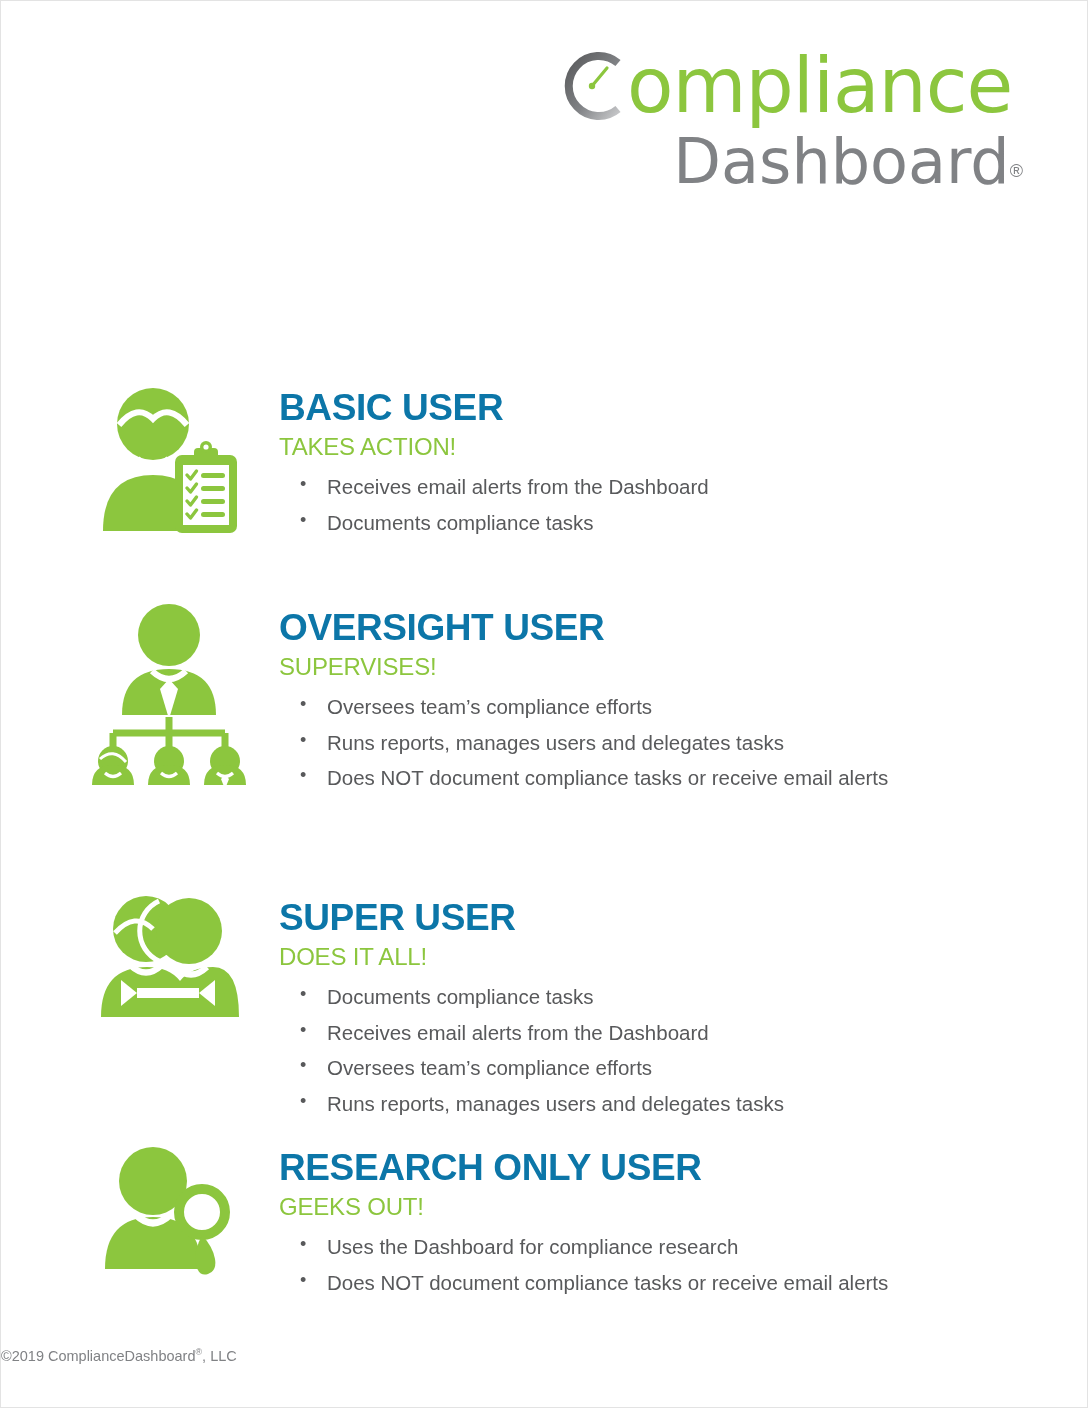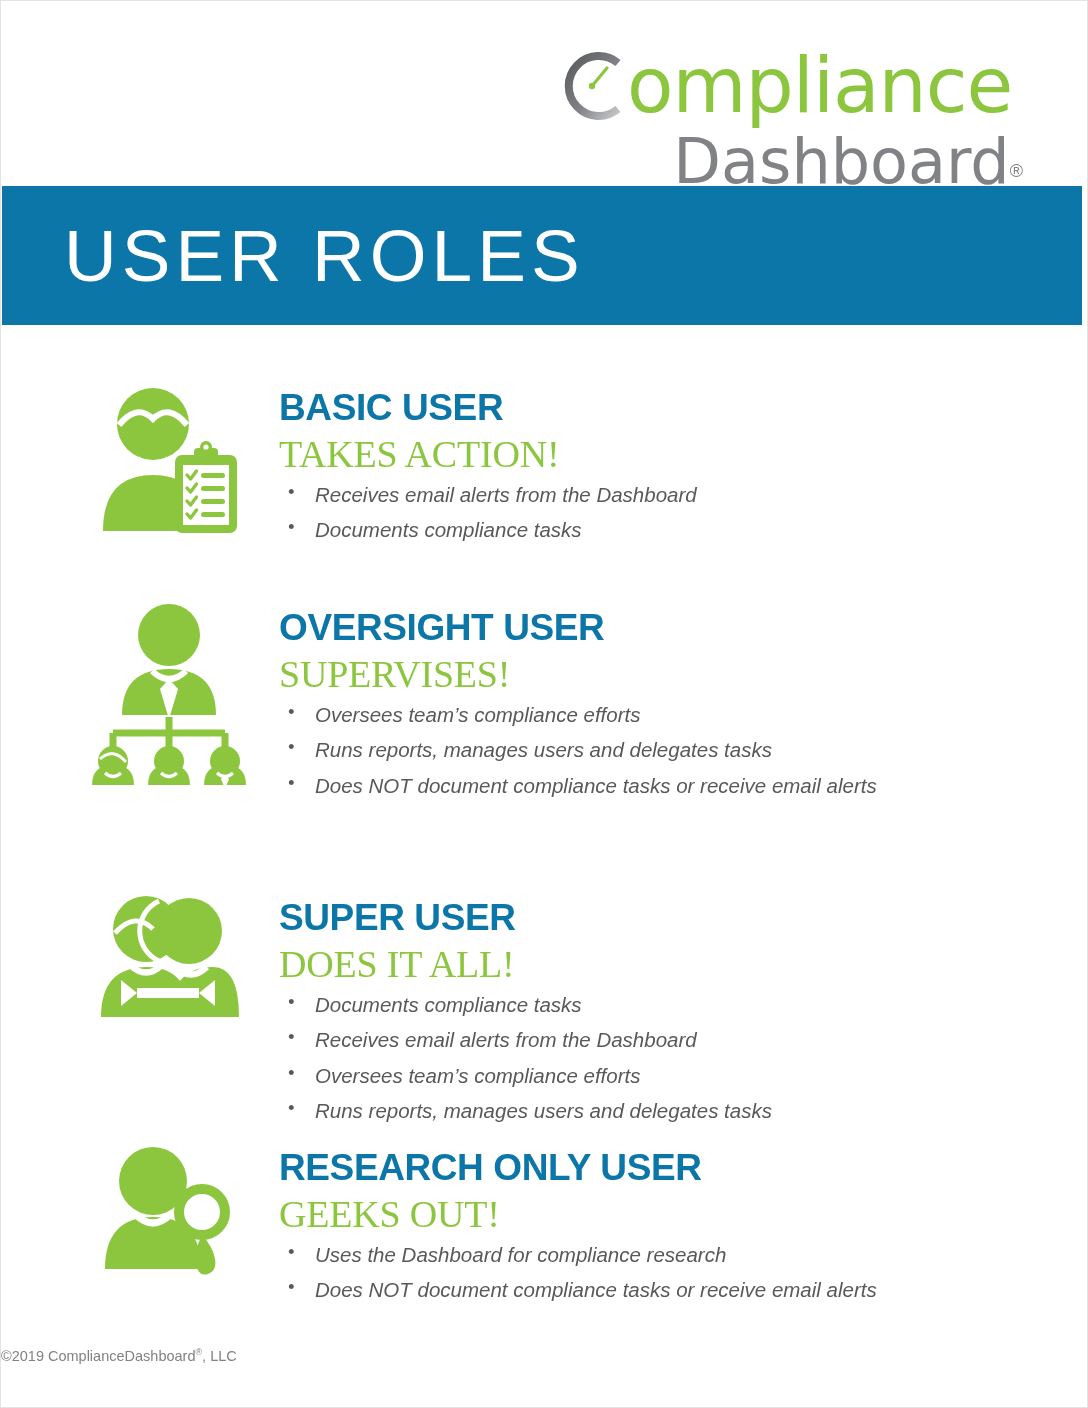--- a/index.html
+++ b/index.html
@@ -114,32 +114,31 @@
     color: #0C76A8;
     font-size: 37px;
     font-weight: bold;
     letter-spacing: -0.4px;
     line-height: 1.05;
     margin: 16px 0 6px 12px;
     font-family: "Liberation Sans", sans-serif;
   }
   .role-tagline {
     color: #8CC63E;
-    font-size: 38px;
+    font-size: 24px;
     font-weight: 400;
     letter-spacing: -0.2px;
     line-height: 1.1;
     margin: 0 0 8px 12px;
-    font-family: Liberation Serif, serif;
+    font-family: Liberation Sans, sans-serif;
   }
   .role-list {
     list-style: none;
-    margin: 4px;
+    margin: 16px;
     padding: 0;
-    font-style: italic;
   }
   .role-list li {
     position: relative;
     color: #58595B;
     font-size: 20.5px;
     line-height: 1.1;
     padding-left: 44px;
     margin-bottom: 13px;
     font-family: "Liberation Sans", sans-serif;
   }
@@ -189,23 +188,20 @@
           <circle cx="37" cy="37" r="3.2" fill="#8CC63E"></circle>
         </svg>
       </span>
       <span class="logo-word">ompliance</span>
     </div>
     <div class="logo-row2">
       <span class="logo-dash">Dashboard</span><span class="logo-reg">®</span>
     </div>
   </div>
 
-  <div class="banner">
-    <div class="banner-title">USER ROLES</div>
-  </div>
 
   <div class="role" style="top:372px;">
     <div class="role-icon">
       <span>
         <svg class="icon-svg" width="160" height="160" viewBox="0 0 160 160" aria-hidden="true">
           <g fill="#8CC63E">
 
             <circle cx="64" cy="45" r="36"></circle>
 
             <path d="M30 46 q18 -22 34 -6 q16 -16 34 6" fill="none" stroke="#ffffff" stroke-width="6"></path>

